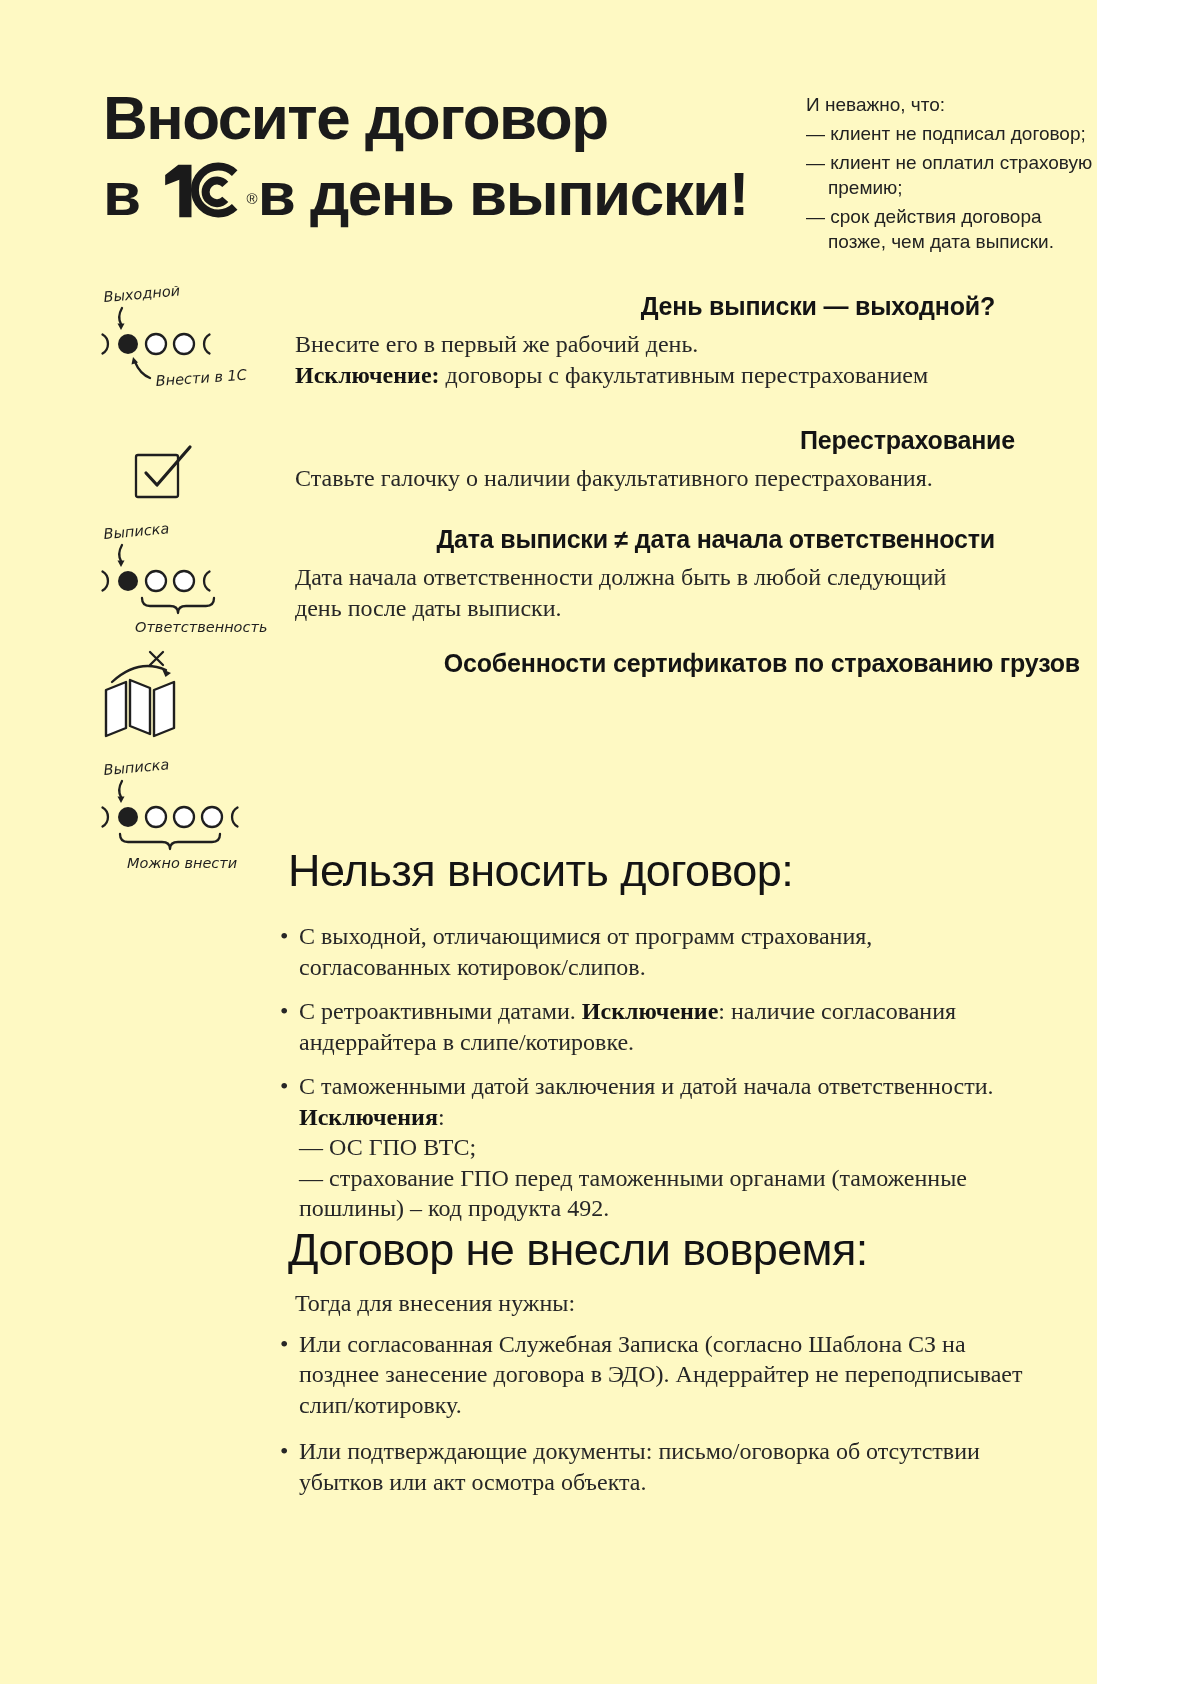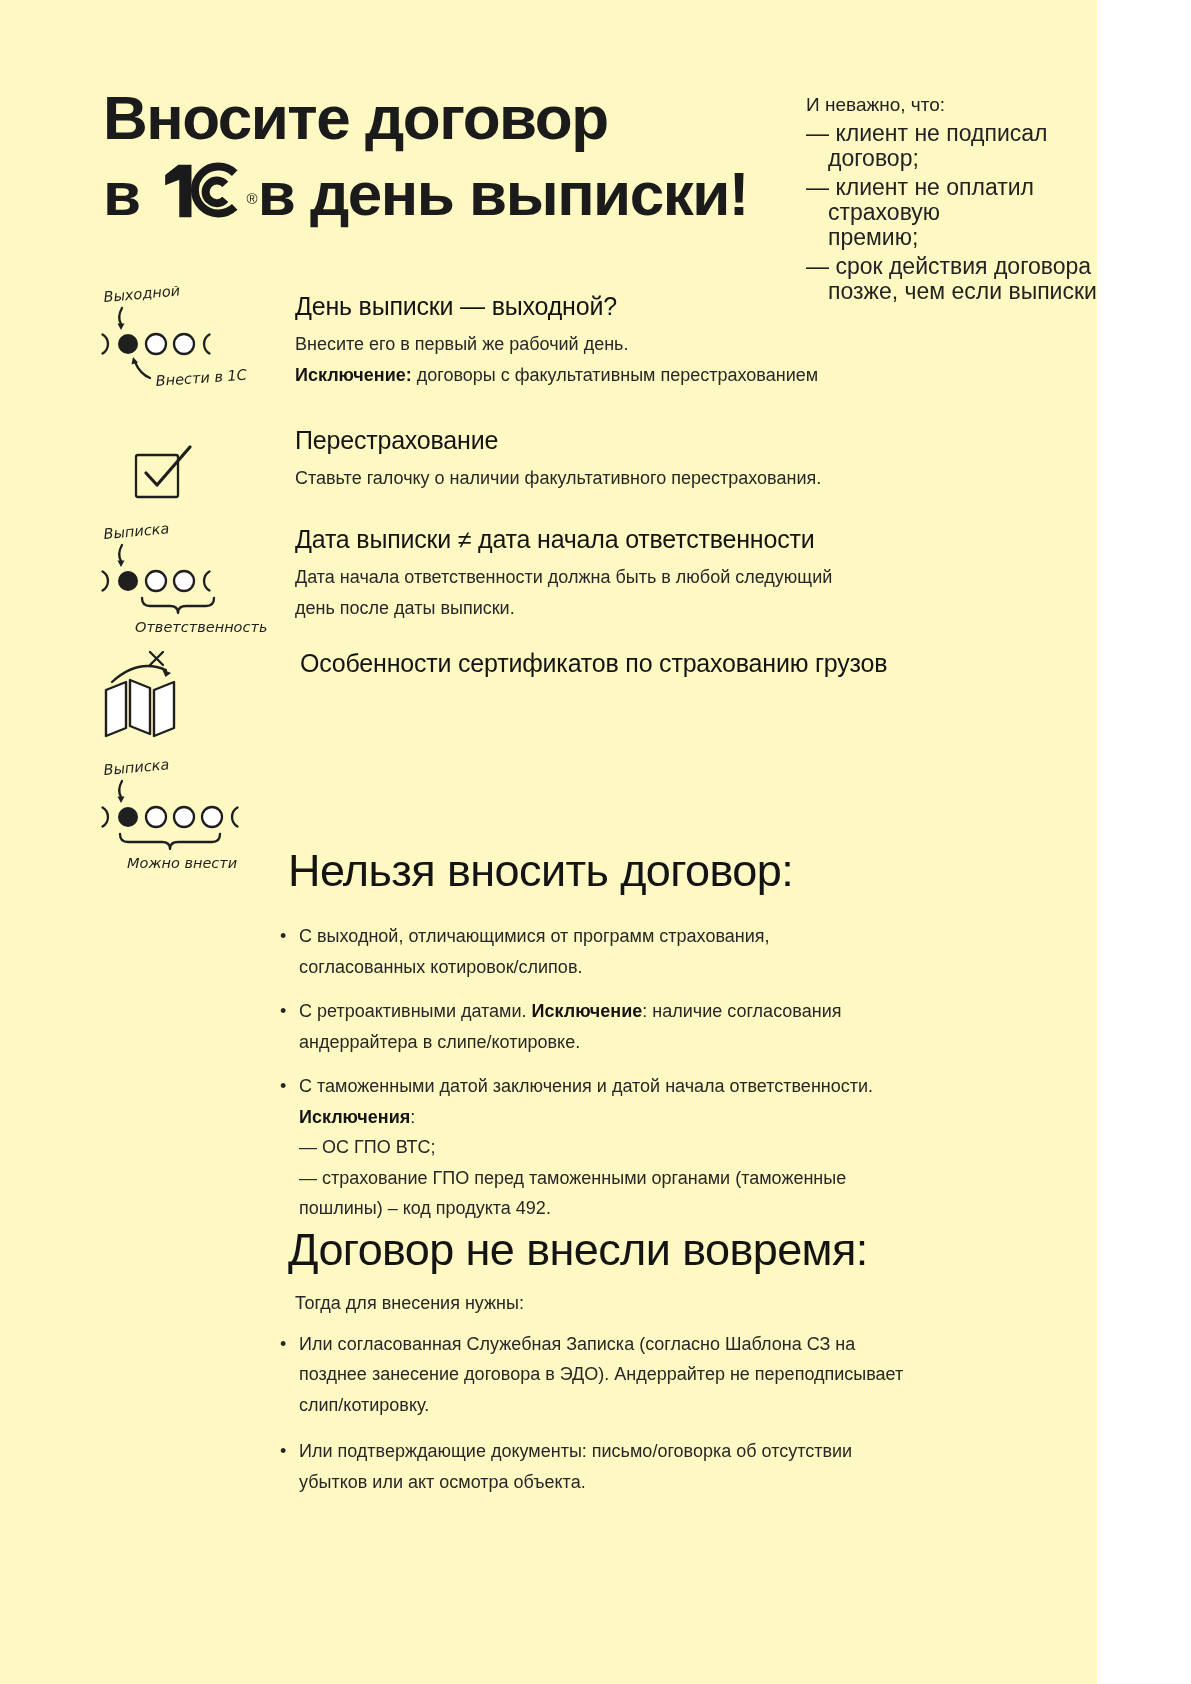--- a/index.html
+++ b/index.html
@@ -11,25 +11,25 @@
   
   .title { font-size:62px; line-height:76px; font-weight:bold; letter-spacing:-1.5px; color:#1b1b1b; }
   .title-line2 { display:flex; align-items:flex-end; gap:13px; }
   .logo { position:relative; display:inline-block; }
   .logo svg { display:block; margin-bottom:11px; }
   .reg { position:absolute; top:2px; right:-13px; font-size:15px; font-weight:normal; letter-spacing:0; }
   .sr { position:absolute; width:1px; height:1px; overflow:hidden; opacity:0; pointer-events:none; }
 
   
   .aside-title { font-size:19px; line-height:25px; color:#222; margin-bottom:4px; }
-  .aside-item { font-size:23px; line-height:25px; color:#222; padding-left:22px; text-indent:-22px; margin-top:4px; white-space:pre-line; }
+  .aside-item { font-size:19px; line-height:25px; color:#222; padding-left:22px; text-indent:-22px; margin-top:4px; white-space:pre-line; }
 
   
-  .sec-heading { font-size:25px; line-height:30px; font-weight:normal; color:#141414; letter-spacing:-0.2px; margin:0 0 8px 0; }
-  .body-text { font-size:18px; line-height:30.5px; color:#272727; white-space:pre-line; }
+  .sec-heading { font-size:25px; line-height:30px; font-weight:bold; color:#141414; letter-spacing:-0.2px; margin:0 0 8px 0;text-align:right; }
+  .body-text { font-size:24px; line-height:30.5px; color:#272727; white-space:pre-line;font-family:Liberation Serif, serif; }
   .big-heading { font-size:45px; line-height:52px; font-weight:normal; letter-spacing:-0.6px; color:#141414; padding-left:11px; }
   .bullets { margin-top:24px; }
   .bullets-tight { margin-top:0; }
   .bullet { position:relative; padding-left:22px; margin-bottom:14px; }
   .bullet::before { content:"\2022"; position:absolute; left:3px; top:0; color:#272727; }
   .bold { font-weight:bold; color:#141414; }
   .intro-line { padding-left:18px; margin:12px 0 10px 0; }
 
   
   .ln { fill:none; stroke:#1f1f1f; stroke-width:2.3; stroke-linecap:round; stroke-linejoin:round; }
@@ -63,21 +63,21 @@
       <span>в день выписки!</span>
     </div>
   </div>
 
   <div class="abs" style="left:806px; top:92px; width:310px;">
     <div class="aside-title">И неважно, что:</div>
     <div class="aside-item">— клиент не подписал договор;</div>
     <div class="aside-item">— клиент не оплатил страховую
 премию;</div>
     <div class="aside-item">— срок действия договора
-позже, чем если выписки.</div>
+позже, чем дата выписки.</div>
   </div>
 
   <div class="abs" style="left:92px; top:286px;">
     <svg width="185" height="125" viewBox="0 0 185 125">
       <text class="hand" x="12" y="16" transform="rotate(-5 12 16)">Выходной</text>
       <path class="ln" d="M30,22 Q25,31 29,38"></path>
       <path class="fl" d="M29,44 l-3.5,-6.5 l7,0 z"></path>
       <path class="ln" d="M10.5,48.5 A11,11 0 0 1 10.5,67.5"></path>
       <circle class="dot" cx="36" cy="58" r="10"></circle>
       <circle class="ring" cx="64" cy="58" r="10"></circle>

